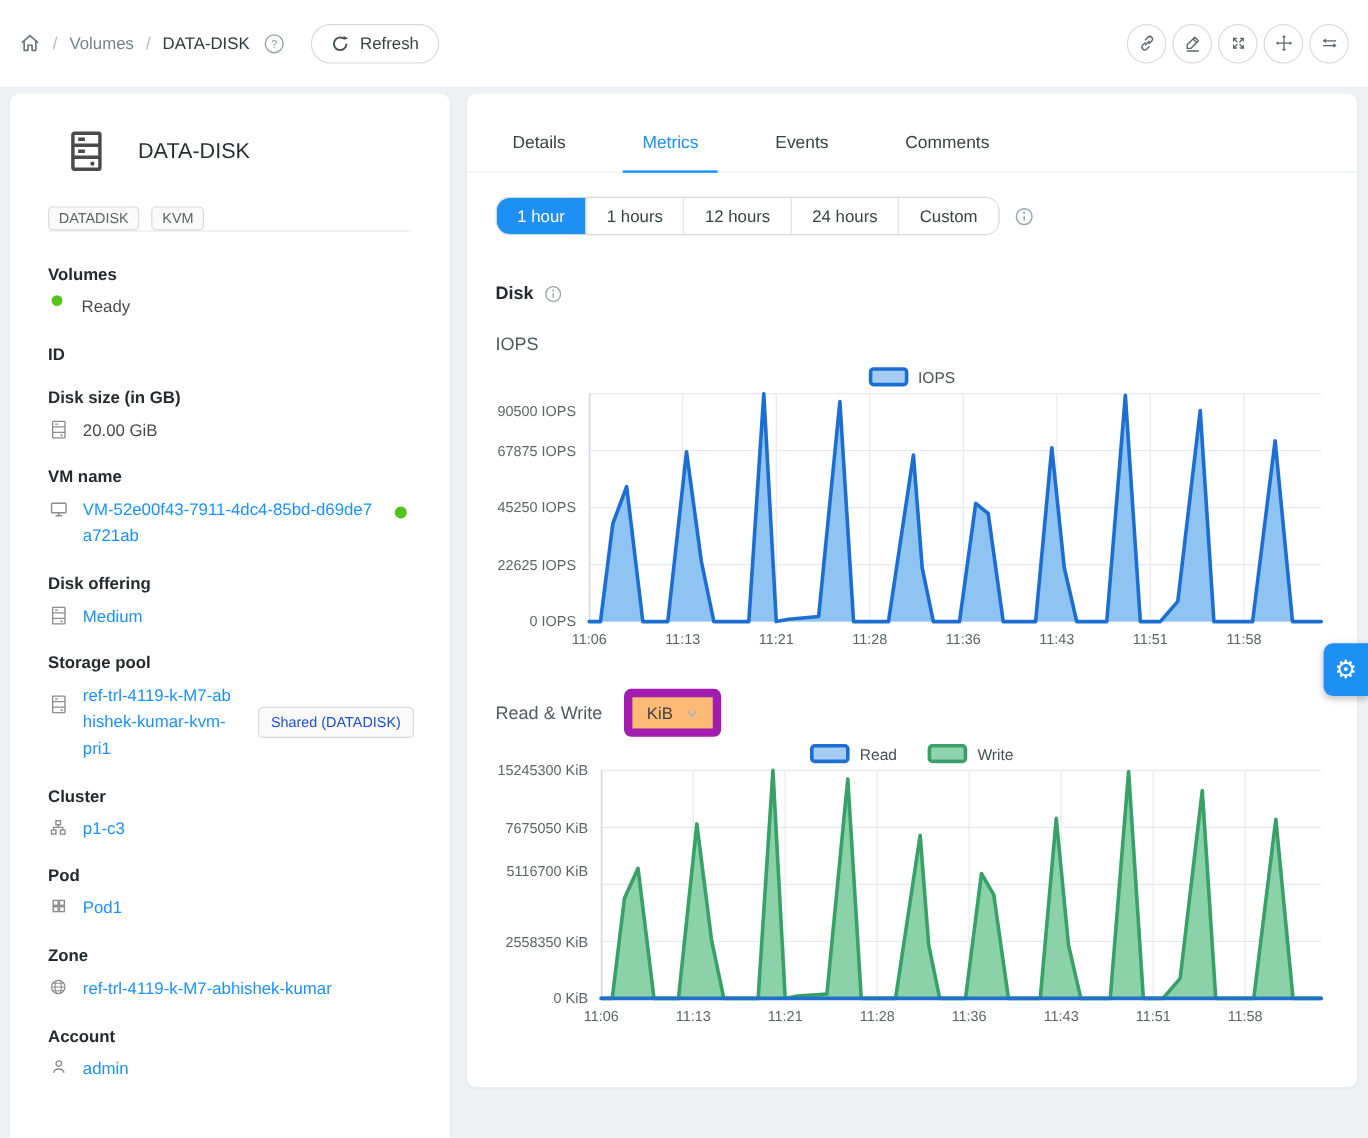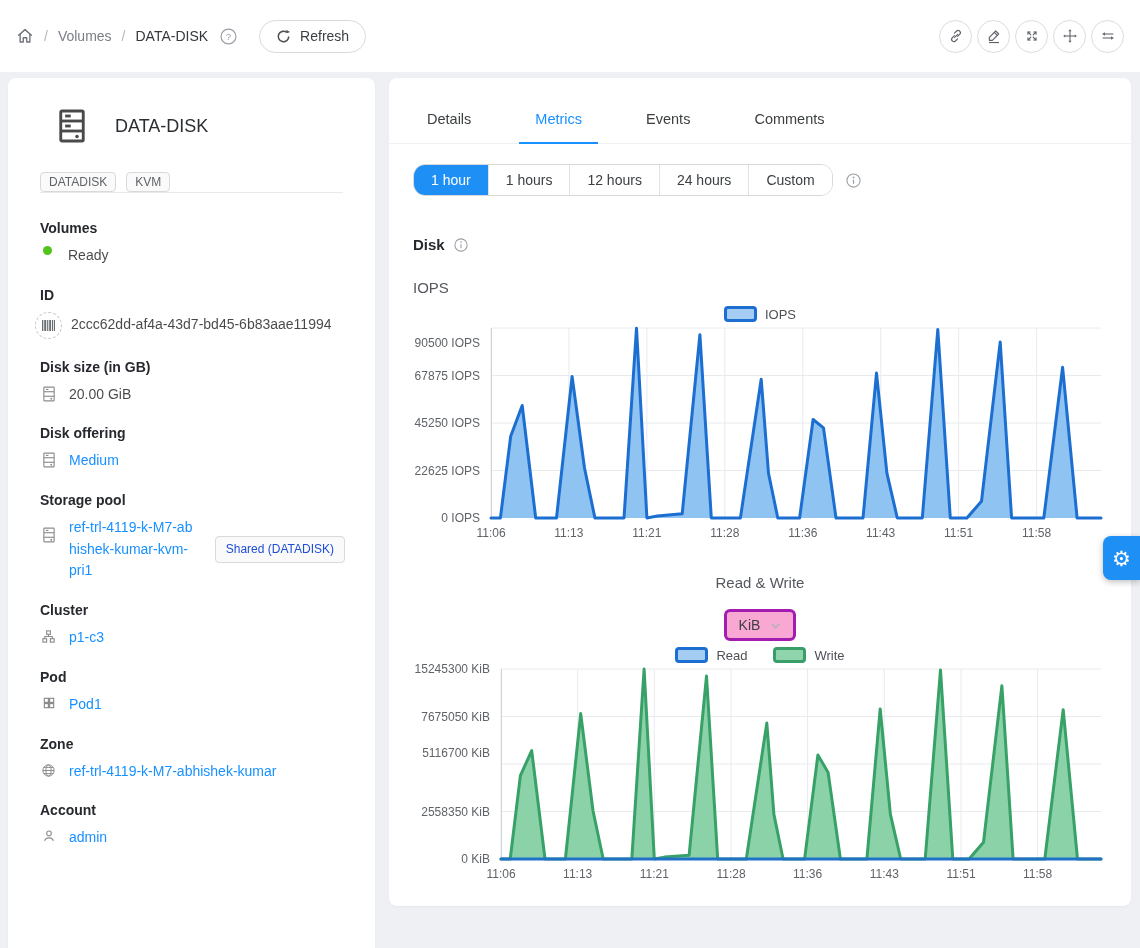--- a/index.html
+++ b/index.html
@@ -60,23 +60,23 @@
 .chart-legend{display:flex;justify-content:center;gap:26px;height:16px;margin-bottom:6px;align-items:center;}
 .lg-item{display:flex;align-items:center;gap:8px;cursor:pointer;}
 .lg-swatch{width:33px;height:16px;border-radius:4px;border:3px solid;}
 .lg-label{font-size:13px;color:#4d5156;}
 .chart-body{display:flex;}
 .chart-ylabels{position:relative;flex:none;}
 .ylab{position:absolute;right:11px;font-size:12px;color:#5f6368;white-space:nowrap;transform:translateY(-50%);}
 .chart-plot{overflow:visible;}
 .chart-xlabels{position:relative;height:18px;margin-top:8px;}
 .xlab{position:absolute;top:0;transform:translateX(-50%);font-size:12px;color:#5f6368;}
-.rw-head{margin-top:30px;display:flex;align-items:center;gap:18px;flex-direction:column;}
+.rw-head{margin-top:30px;display:flex;align-items:center;gap:18px;}
 .rw-title{font-size:15px;color:#54585e;}
-.unit-select{display:flex;align-items:center;gap:10px;border:3px solid #a21caf;border-radius:6px;padding:5px 12px;color:#3c4043;background:#f9a8d4;cursor:pointer;}
+.unit-select{display:flex;align-items:center;gap:10px;border:7px solid #a21caf;border-radius:6px;padding:5px 12px;color:#3c4043;background:#fdba74;cursor:pointer;}
 .caret{color:#b0b3b8;}
 
 .fab{position:absolute;right:0;top:536px;width:37px;height:44px;background:#1e90f5;border-radius:8px 0 0 8px;display:flex;align-items:center;justify-content:center;color:#fff;cursor:pointer;box-shadow:0 2px 6px rgba(0,0,0,.25);}
 .gear-glyph{font-size:21px;line-height:1;}
 </style>
 </head>
 <body>
 
 <div class="topbar">
   <div class="crumbs">
@@ -174,51 +174,52 @@
   <div class="field">
     <div class="f-label">Volumes</div>
     <div class="f-row">
       <span class="status-dot" style="background:#52c41a"></span>
       <span>Ready</span>
     </div>
   </div>
 
   <div class="field">
     <div class="f-label">ID</div>
-    <div class="f-row center id-row">
-      <span class="barcode-circle">
-        <svg width="13" height="11" viewBox="0 0 13 11" fill="currentColor">
-            <rect x="0" y="0" width="1.3" height="11"></rect>
-            <rect x="2.2" y="0" width="2" height="11"></rect>
-            <rect x="5.1" y="0" width="1.2" height="11"></rect>
-            <rect x="7.2" y="0" width="1.8" height="11"></rect>
-            <rect x="9.9" y="0" width="1.1" height="11"></rect>
-            <rect x="11.8" y="0" width="1.2" height="11"></rect>
-          </svg>
-      </span>
-      <span>2ccc62dd-af4a-43d7-bd45-6b83aae11994</span>
-    </div>
   </div>
 
   <div class="field">
     <div class="f-label">Disk size (in GB)</div>
     <div class="f-row">
       <span class="f-icon">
         <svg width="14" height="16" viewBox="0 0 24 28" fill="none" stroke="currentColor" stroke-width="2">
             <rect x="3" y="2" width="18" height="24" rx="1"></rect>
             <line x1="3" y1="10" x2="21" y2="10"></line>
             <line x1="3" y1="18" x2="21" y2="18"></line>
             <line x1="6.5" y1="6" x2="11" y2="6"></line>
             <circle cx="16" cy="22.3" r="1.6" fill="currentColor" stroke="none"></circle>
           </svg>
       </span>
       <span>20.00 GiB</span>
     </div>
   </div>
 
+  <div class="field">
+    <div class="f-label">VM name</div>
+    <div class="f-row vm-row">
+      <span class="f-icon">
+        <svg width="16" height="16" viewBox="0 0 24 24" fill="none" stroke="currentColor" stroke-width="1.8">
+            <rect x="3" y="5" width="18" height="12" rx="1"></rect>
+            <line x1="12" y1="17" x2="12" y2="20"></line>
+            <line x1="8" y1="20.6" x2="16" y2="20.6"></line>
+          </svg>
+      </span>
+      <a class="link wrap-link">VM-52e00f43-7911-4dc4-85bd-d69de7a721ab</a>
+      <span class="vm-dot" style="background:#52c41a"></span>
+    </div>
+  </div>
 
   <div class="field">
     <div class="f-label">Disk offering</div>
     <div class="f-row">
       <span class="f-icon">
         <svg width="14" height="16" viewBox="0 0 24 28" fill="none" stroke="currentColor" stroke-width="2">
             <rect x="3" y="2" width="18" height="24" rx="1"></rect>
             <line x1="3" y1="10" x2="21" y2="10"></line>
             <line x1="3" y1="18" x2="21" y2="18"></line>
             <line x1="6.5" y1="6" x2="11" y2="6"></line>

